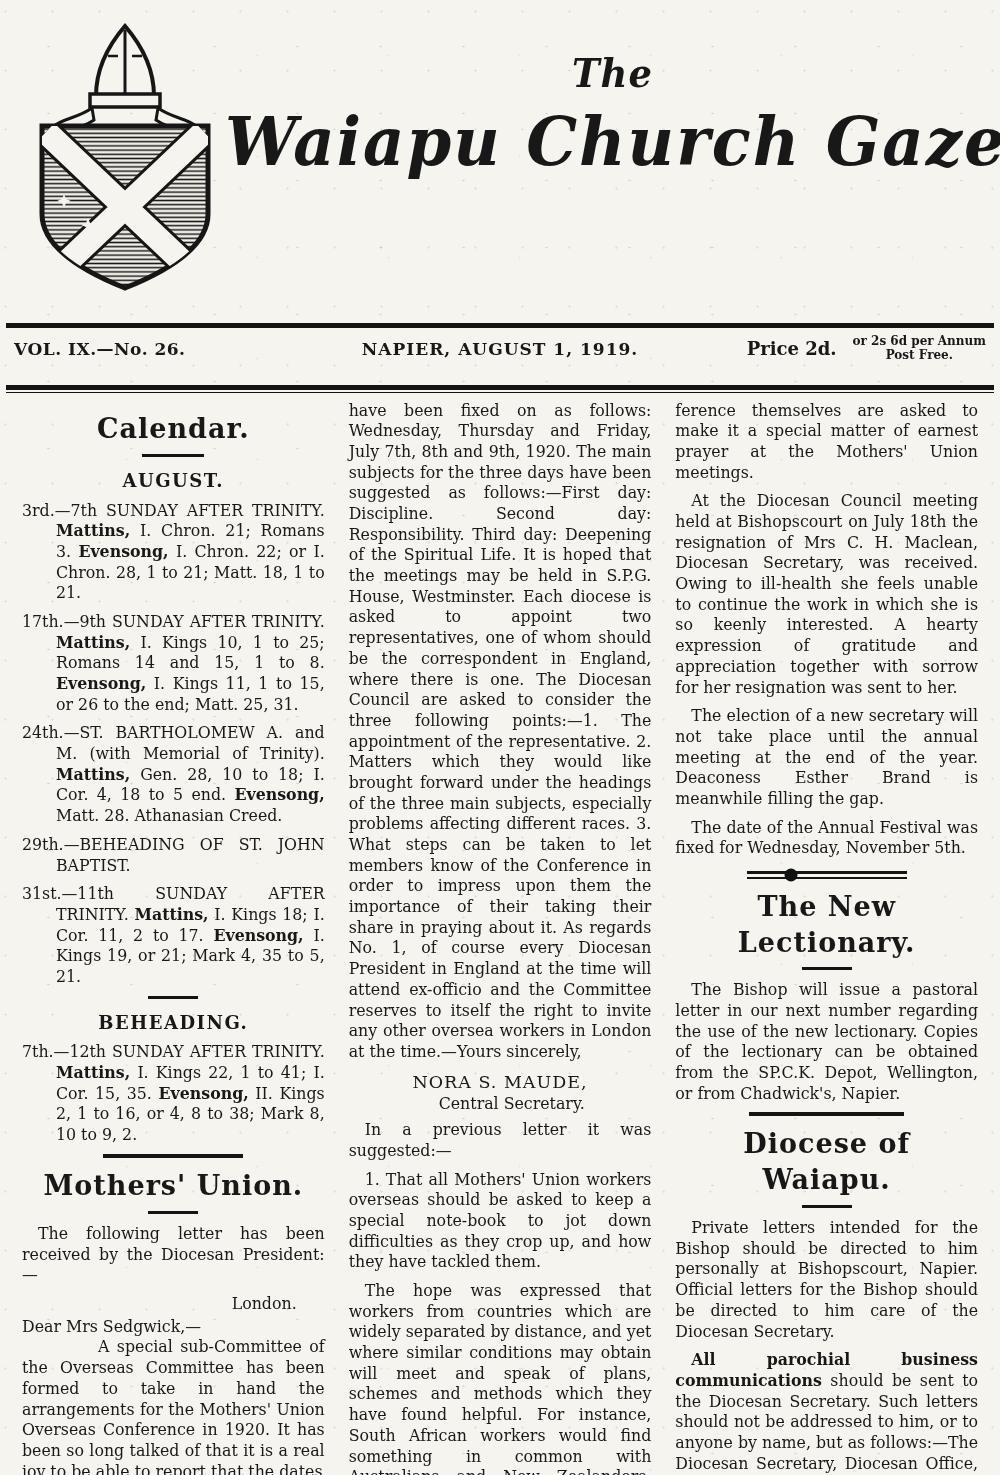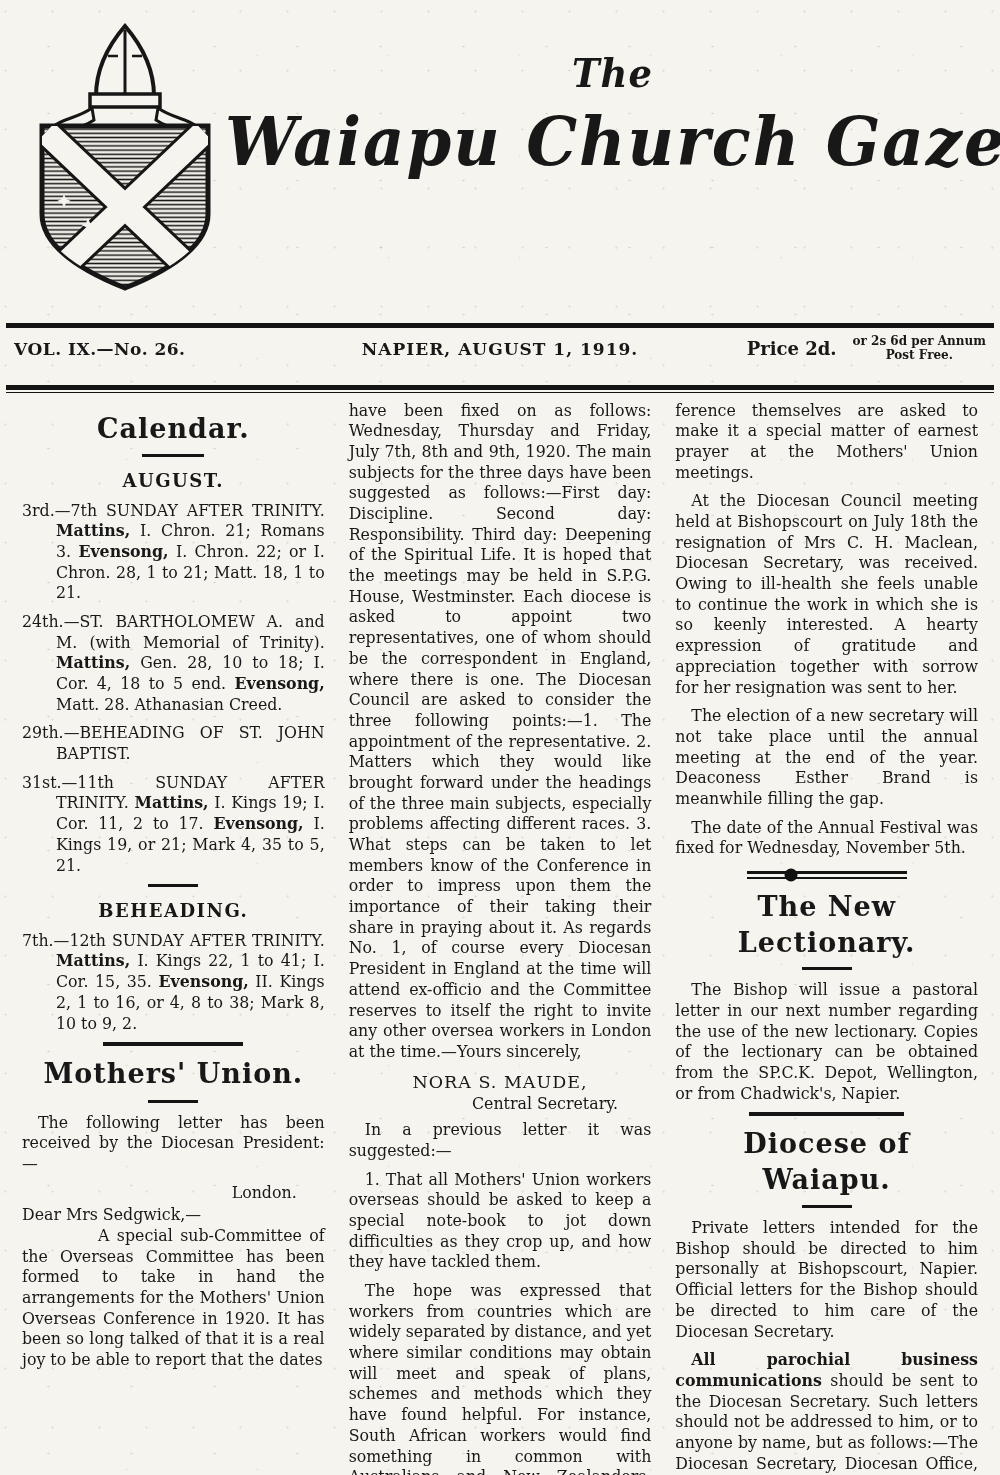--- a/index.html
+++ b/index.html
@@ -53,21 +53,21 @@
   .thick { height:4px; }
   .cal-entry { padding-left:34px; text-indent:-34px !important; margin-bottom:8px; }
   .addr-line1 { text-align:center !important; text-indent:0 !important;
                 padding-left:30px; margin-bottom:0 !important; }
   .addr-line2 { text-align:right !important; text-indent:0 !important;
                 padding-right:28px; margin-bottom:2px !important; }
   .salutation { text-indent:0 !important; margin-bottom:0 !important; }
   .deep-indent { text-indent:76px !important; }
   .sig-name { text-align:center !important; text-indent:0 !important;
               font-size:17.5px; letter-spacing:1px; margin-bottom:0 !important; }
-  .sig-role { text-align:center; text-indent:0 !important;
+  .sig-role { text-align:left; text-indent:0 !important;
               padding-left:90px; margin-bottom:6px !important; }
   .bold { font-weight:bold; }
   .divider-dot { position:relative; width:160px; margin:12px auto 8px; }
   .divider-dot .line1 { height:2.5px; background:#141414; margin-bottom:3px; }
   .divider-dot .line2 { height:2px; background:#141414; }
   .divider-dot .dot { position:absolute; left:28%; top:50%;
                       width:13px; height:13px; border-radius:50%;
                       background:#101010; transform:translate(-50%,-50%); }
   b { font-weight:bold; }
 </style>
@@ -137,23 +137,24 @@
 
   <div class="rule-double"></div>
 
   <main class="columns">
 
     <section class="col">
       <h2 class="section-head gothic">Calendar.</h2>
       <div class="hdiv w60"></div>
       <h3 class="subhead">AUGUST.</h3>
       <p class="cal-entry"><span>3rd.—7th SUNDAY AFTER TRINITY. </span><b>Mattins,</b><span> I. Chron. 21; Romans 3. </span><b>Evensong,</b><span> I. Chron. 22; or I. Chron. 28, 1 to 21; Matt. 18, 1 to 21.</span></p>
+      <p class="cal-entry"><span>17th.—9th SUNDAY AFTER TRINITY. </span><b>Mattins,</b><span> I. Kings 10, 1 to 25; Romans 14 and 15, 1 to 8. </span><b>Evensong,</b><span> I. Kings 11, 1 to 15, or 26 to the end; Matt. 25, 31.</span></p>
       <p class="cal-entry"><span>24th.—ST. BARTHOLOMEW A. and M. (with Memorial of Trinity). </span><b>Mattins,</b><span> Gen. 28, 10 to 18; I. Cor. 4, 18 to 5 end. </span><b>Evensong,</b><span> Matt. 28. Athanasian Creed.</span></p>
       <p class="cal-entry"><span>29th.—BEHEADING OF ST. JOHN BAPTIST.</span></p>
-      <p class="cal-entry"><span>31st.—11th SUNDAY AFTER TRINITY. </span><b>Mattins,</b><span> I. Kings 19; I. Cor. 11, 2 to 17. </span><b>Evensong,</b><span> I. Kings 19, or 21; Mark 4, 35 to 5, 21.</span></p>
+      <p class="cal-entry"><span>31st.—11th SUNDAY AFTER TRINITY. </span><b>Mattins,</b><span> I. Kings 18; I. Cor. 11, 2 to 17. </span><b>Evensong,</b><span> I. Kings 19, or 21; Mark 4, 35 to 5, 21.</span></p>
       <div class="hdiv w50"></div>
       <h3 class="subhead">BEHEADING.</h3>
       <p class="cal-entry"><span>7th.—12th SUNDAY AFTER TRINITY. </span><b>Mattins,</b><span> I. Kings 22, 1 to 41; I. Cor. 15, 35. </span><b>Evensong,</b><span> II. Kings 2, 1 to 16, or 4, 8 to 38; Mark 8, 10 to 9, 2.</span></p>
       <div class="hdiv w140 thick"></div>
       <h2 class="section-head gothic">Mothers' Union.</h2>
       <div class="hdiv w50"></div>
       <p>The following letter has been received by the Diocesan President:—</p>
       <p class="addr-line2">London.</p>
       <p class="salutation">Dear Mrs Sedgwick,—</p>
       <p class="deep-indent">A special sub-Committee of the Overseas Committee has been formed to take in hand the arrangements for the Mothers' Union Overseas Conference in 1920. It has been so long talked of that it is a real joy to be able to report that the dates</p>

